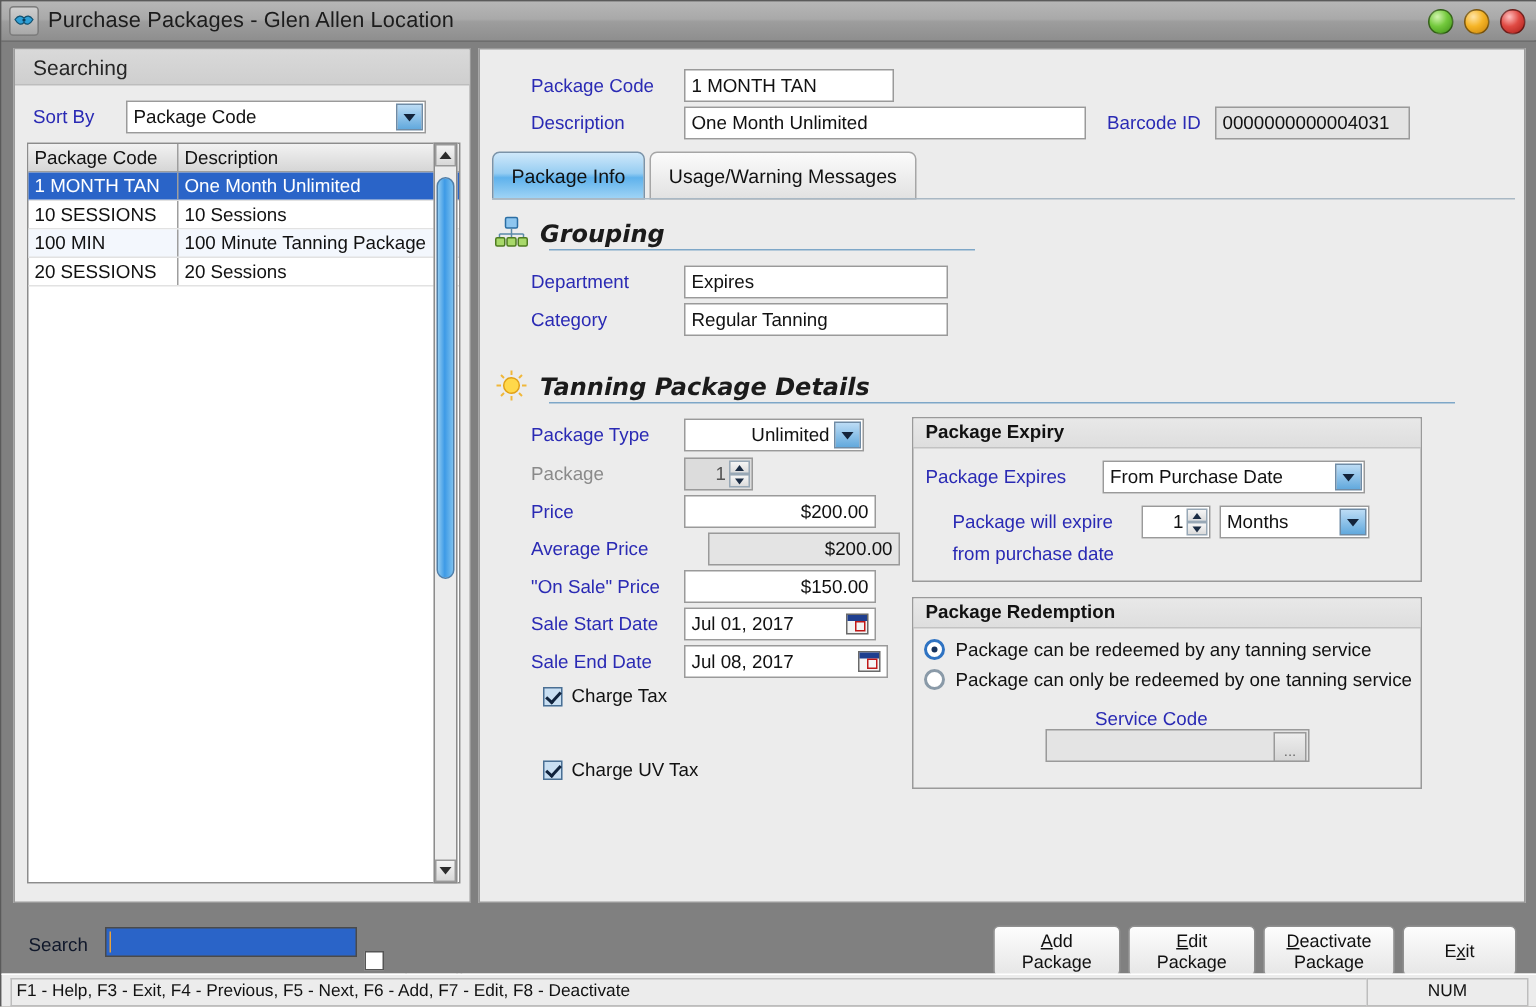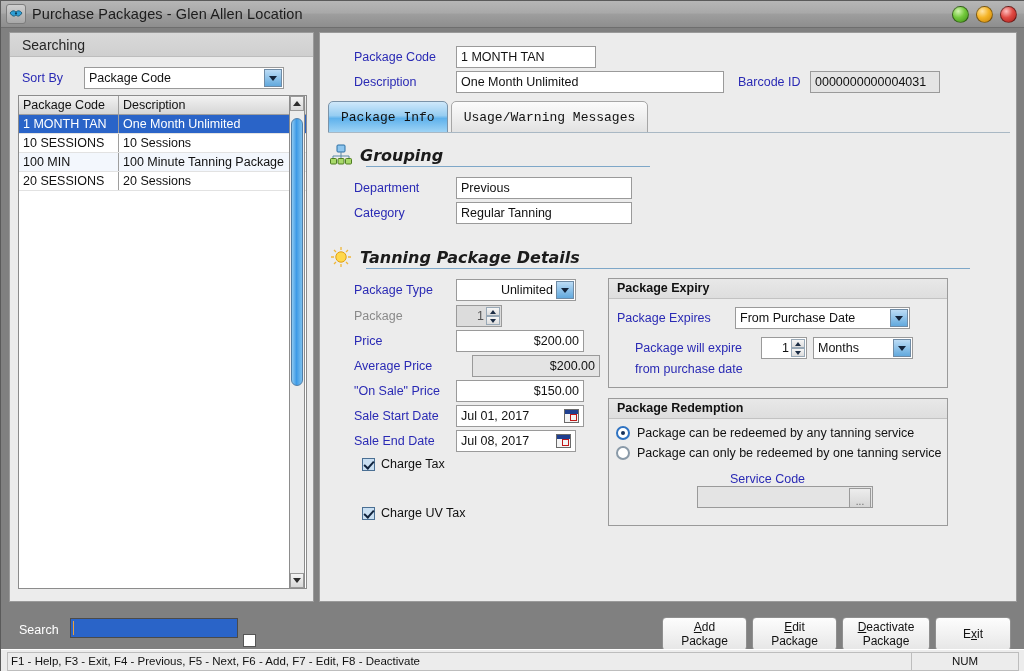--- a/index.html
+++ b/index.html
@@ -153,21 +153,20 @@
   
   .tabs { position: absolute; left: 8px; top: 68px; display: flex; align-items: flex-end; }
   .tab {
     height: 32px; padding: 12px 12px;
     display: flex; align-items: center;
     font-size: 13px; color: #111;
     border: 1px solid #7b93a8;
     border-radius: 5px 5px 0 0;
     background: linear-gradient(to bottom,#cfe8fa 0%,#96cdf2 45%,#5fb2ec 55%,#9ed3f5 100%);
     margin-right: 3px;
-    font-family: Liberation Mono, monospace;
   }
   .tab.inactive {
     background: linear-gradient(to bottom,#fbfbfb,#e2e2e2);
     border-color: #a6a6a6;
   }
   .tab-line { position: absolute; left: 8px; top: 99px; width: 682px; height: 1px; background: #a9b8c4; }
 
   .sec-head { display: flex; align-items: center; }
   .sec-title {
     font-family: "DejaVu Sans", sans-serif;
@@ -246,21 +245,21 @@
     font-size: 10px; color: #6a6a6a;
     display: flex; align-items: flex-end; justify-content: center;
   }
 
   
   .bottom {
     position: absolute; left: 0; top: 605px;
     width: 1024px; height: 43px;
     background: #808080;
   }
-  .search-lbl { position: absolute; left: 18px; top: 17px; font-size: 12.5px; color: #ffffff; }
+  .search-lbl { position: absolute; left: 18px; top: 17px; font-size: 12.5px; color: #0f172a; }
   .search-input {
     position: absolute; left: 69px; top: 12px;
     width: 168px; height: 20px;
     background: #2a64c8; border: 1px solid #4a4a4a;
   }
   .caret { position: absolute; left: 2px; top: 2px; width: 1px; height: 14px; background: #e8a23a; }
   .showall { position: absolute; left: 242px; top: 14px; display: flex; align-items: center; }
   .cbx-plain { width: 13px; height: 13px; background: #fff; border: 1px solid #555; margin-right: 5px; }
   .showall-lbl { font-size: 12.5px; color: #111; margin-top: 27px; }
   .u { text-decoration: underline; }
@@ -397,21 +396,21 @@
             <rect x="8" y="14.5" width="6" height="5.5" rx="1" fill="#a8d96a" stroke="#4f7c21" stroke-width="1"></rect>
             <rect x="15.5" y="14.5" width="6" height="5.5" rx="1" fill="#a8d96a" stroke="#4f7c21" stroke-width="1"></rect>
           </svg>
         </span>
         <span class="sec-title">Grouping</span>
       </div>
       <div class="sec-rule" style="position:absolute;left:46px;top:133px;width:284px;"></div>
 
       <div class="frow" style="position:absolute;left:34px;top:144px;">
         <div class="lbl-blue" style="width:102px;">Department</div>
-        <div class="ftext" style="width:176px;">Previous</div>
+        <div class="ftext" style="width:176px;">Expires</div>
       </div>
       <div class="frow" style="position:absolute;left:34px;top:169px;">
         <div class="lbl-blue" style="width:102px;">Category</div>
         <div class="ftext" style="width:176px;">Regular Tanning</div>
       </div>
 
       <div class="sec-head" style="position:absolute;left:10px;top:213px;">
         <span style="margin-right:8px;display:flex;">
           <svg width="22" height="22" viewBox="0 0 22 22">
             <g stroke="#f0b73a" stroke-width="1.3">
@@ -465,21 +464,21 @@
       <div class="frow" style="position:absolute;left:34px;top:372px;">
         <div class="lbl-blue" style="width:102px;">Sale Start Date</div>
         <div class="ftext" style="width:128px;justify-content:space-between;">
           <span>Jul 01, 2017</span>
           <span class="cal-ico"></span>
         </div>
       </div>
 
       <div class="frow" style="position:absolute;left:34px;top:397px;">
         <div class="lbl-blue" style="width:102px;">Sale End Date</div>
-        <div class="ftext" style="width:120px;justify-content:space-between;">
+        <div class="ftext" style="width:136px;justify-content:space-between;">
           <span>Jul 08, 2017</span>
           <span class="cal-ico"></span>
         </div>
       </div>
 
       <div class="frow" style="position:absolute;left:42px;top:424px;">
         <span class="cbx checked"></span>
         <span class="cbx-lbl">Charge Tax</span>
       </div>
 

